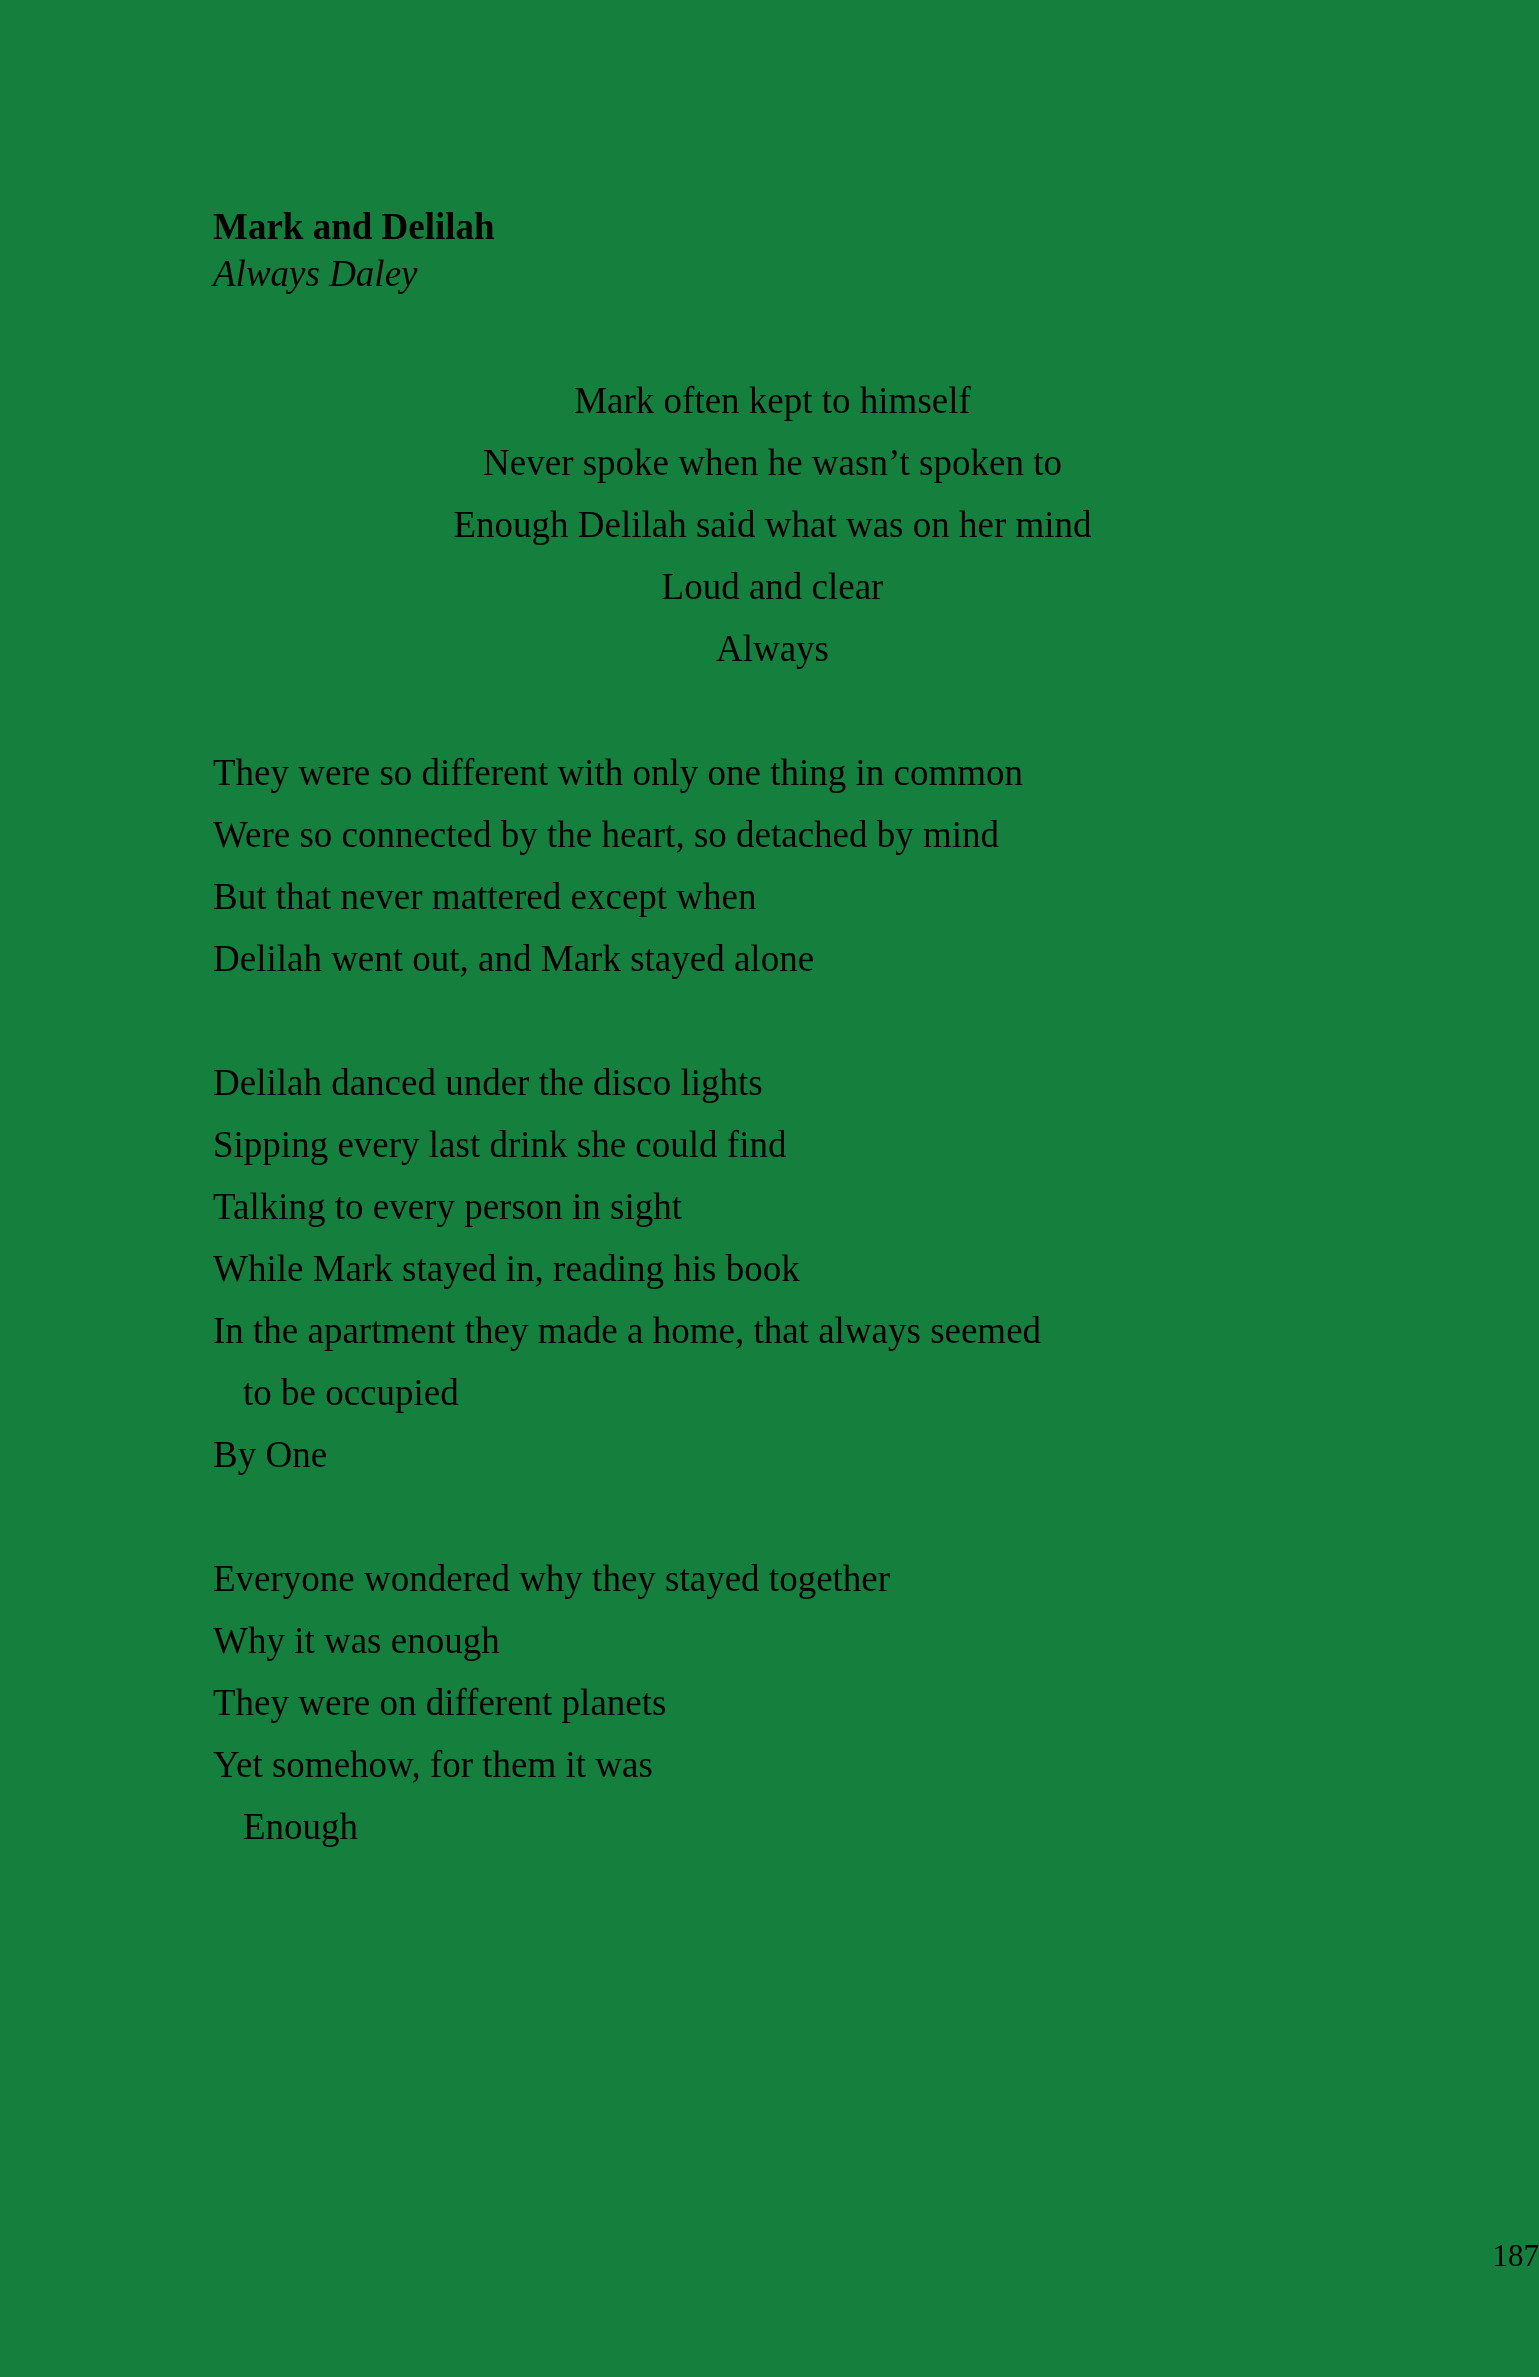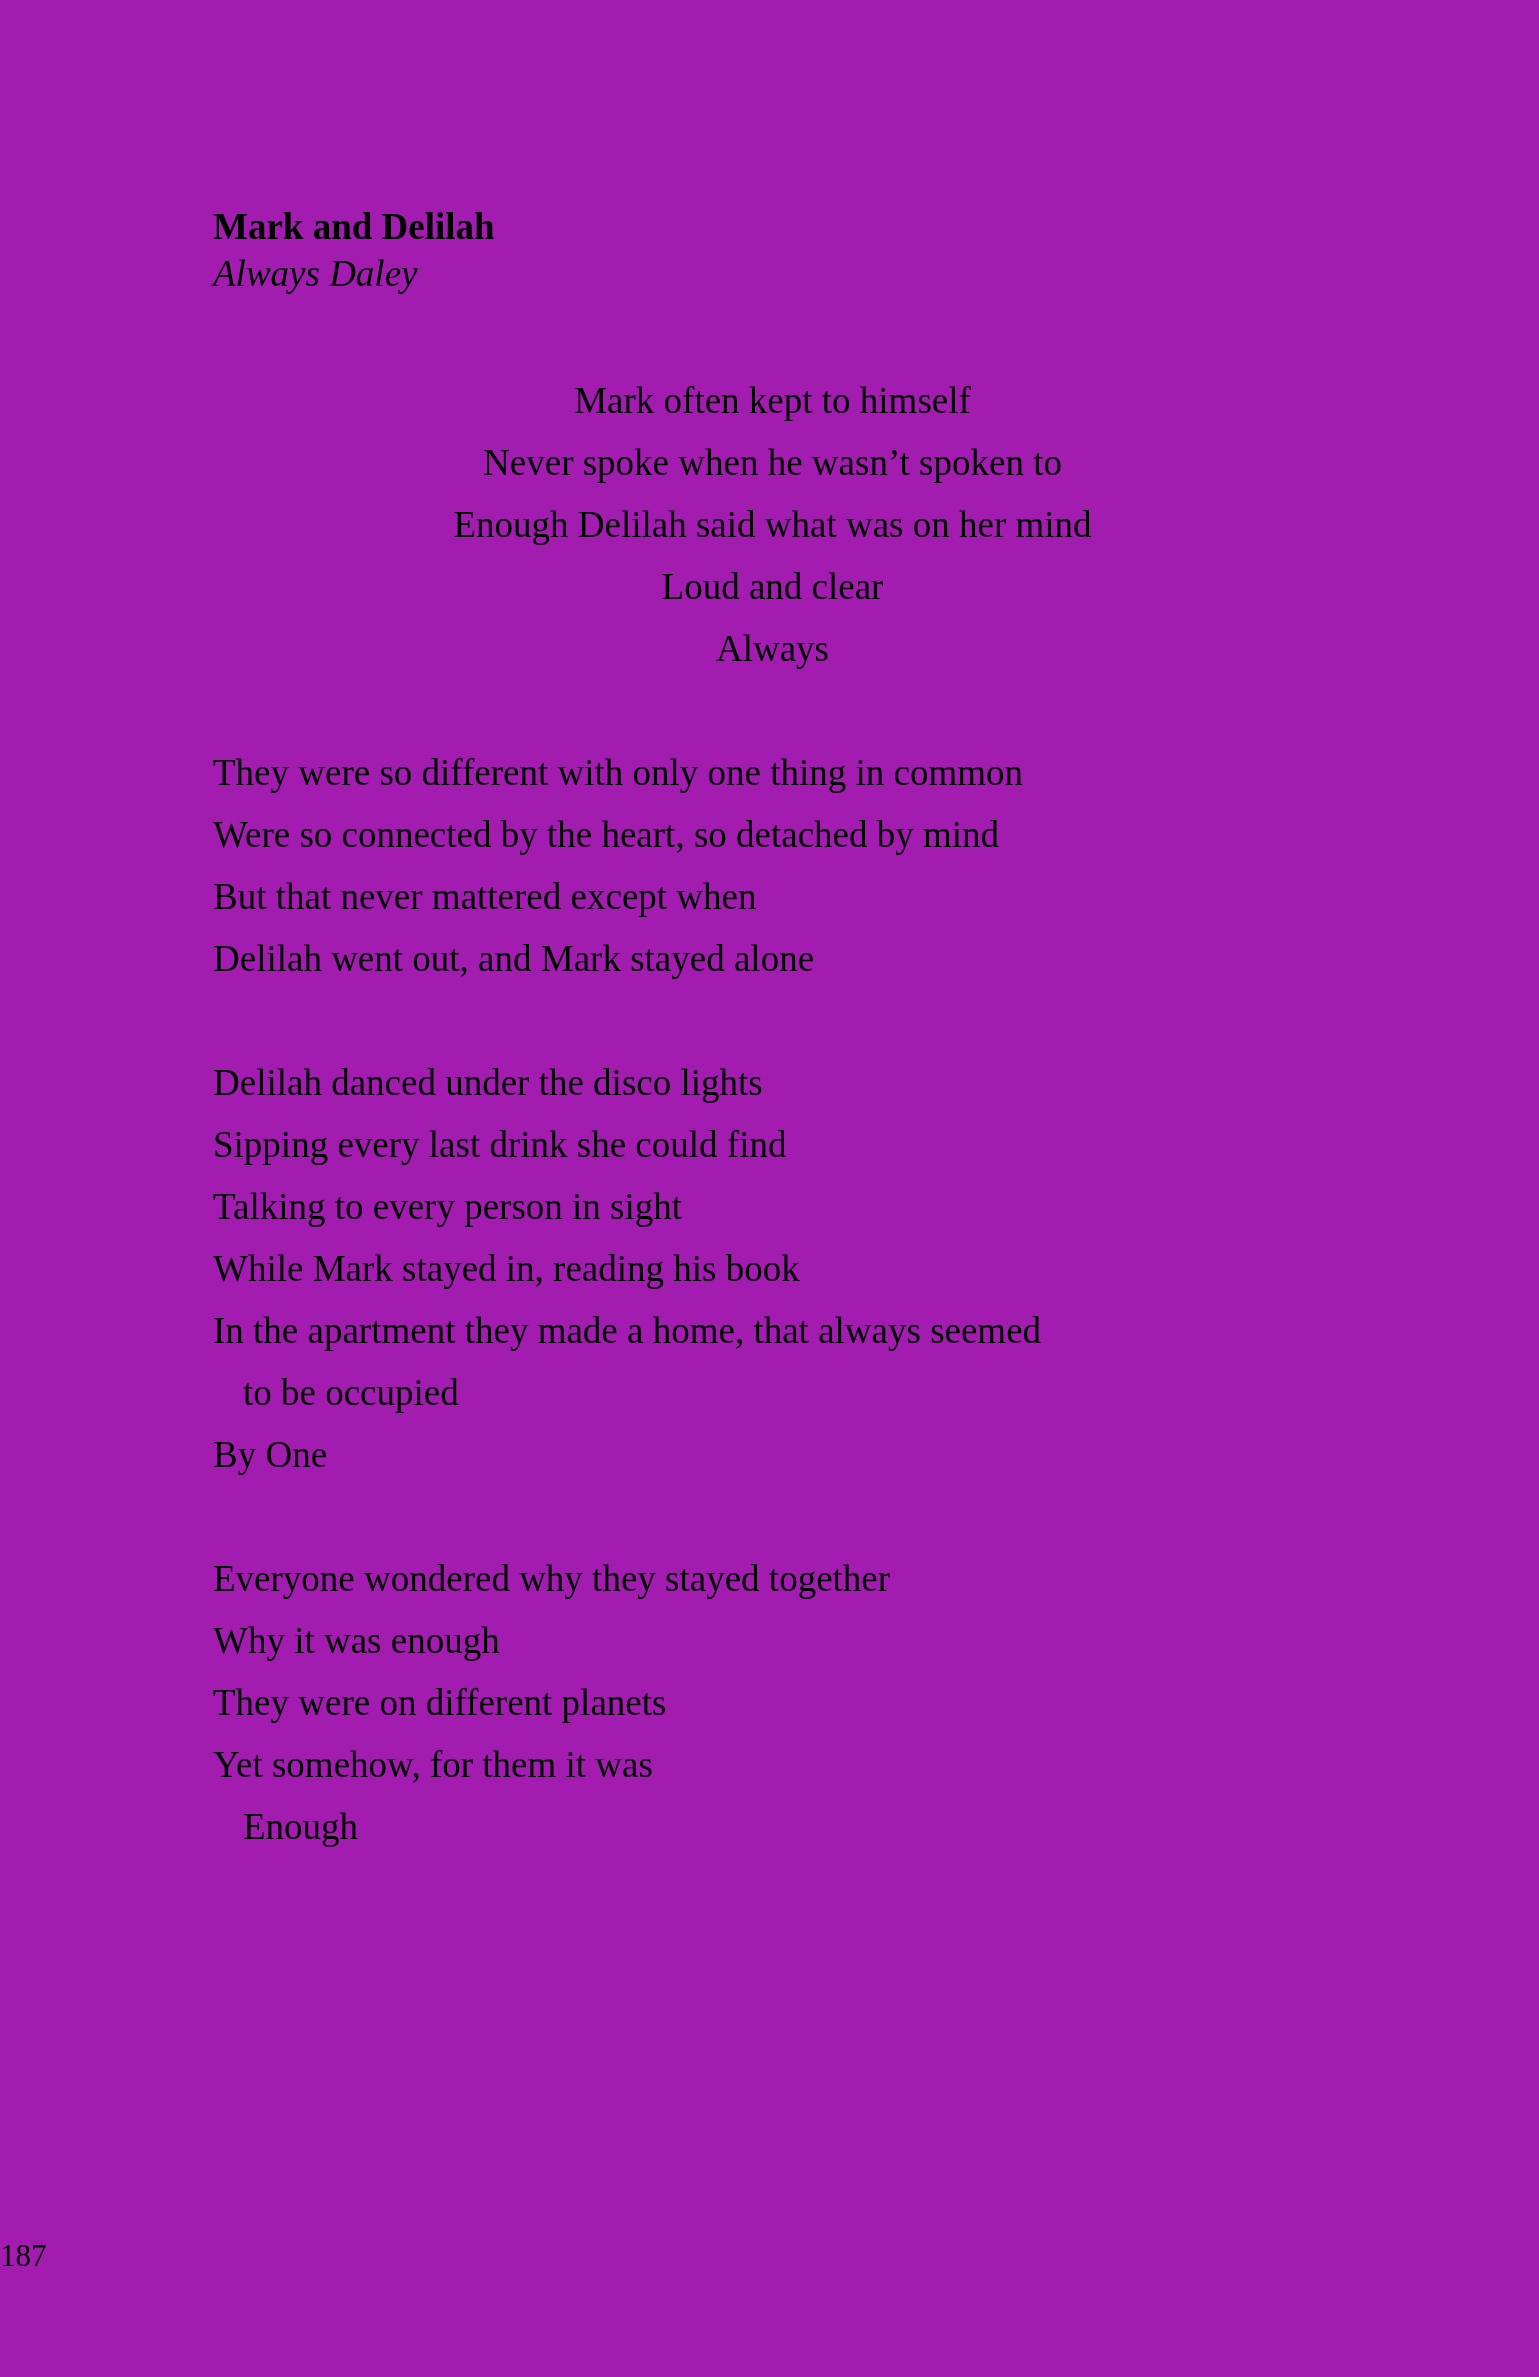--- a/index.html
+++ b/index.html
@@ -4,21 +4,21 @@
 <style>
   html, body {
     margin: 0;
     padding: 0;
     background: #ffffff;
   }
   .page {
     position: relative;
     width: 1539px;
     height: 2377px;
-    background: #a21caf;
+    background: #15803d;
     font-family: "Liberation Serif", "DejaVu Serif", serif;
     color: #000000;
     overflow: hidden;
   }
   .poem {
     position: absolute;
     left: 213px;
     top: 203px;
     width: 1119px;
     font-size: 37px;
@@ -46,21 +46,21 @@
     padding-left: 30px;
   }
   .line.bold {
     font-weight: normal;
   }
   .page-number {
     position: absolute;
     left: 0;
     top: 2237px;
     width: 100%;
-    text-align: left;
+    text-align: right;
     font-size: 31px;
     line-height: 37px;
   }
 </style>
 </head>
 <body>
 
 <div class="page">
 
   <div class="poem">

